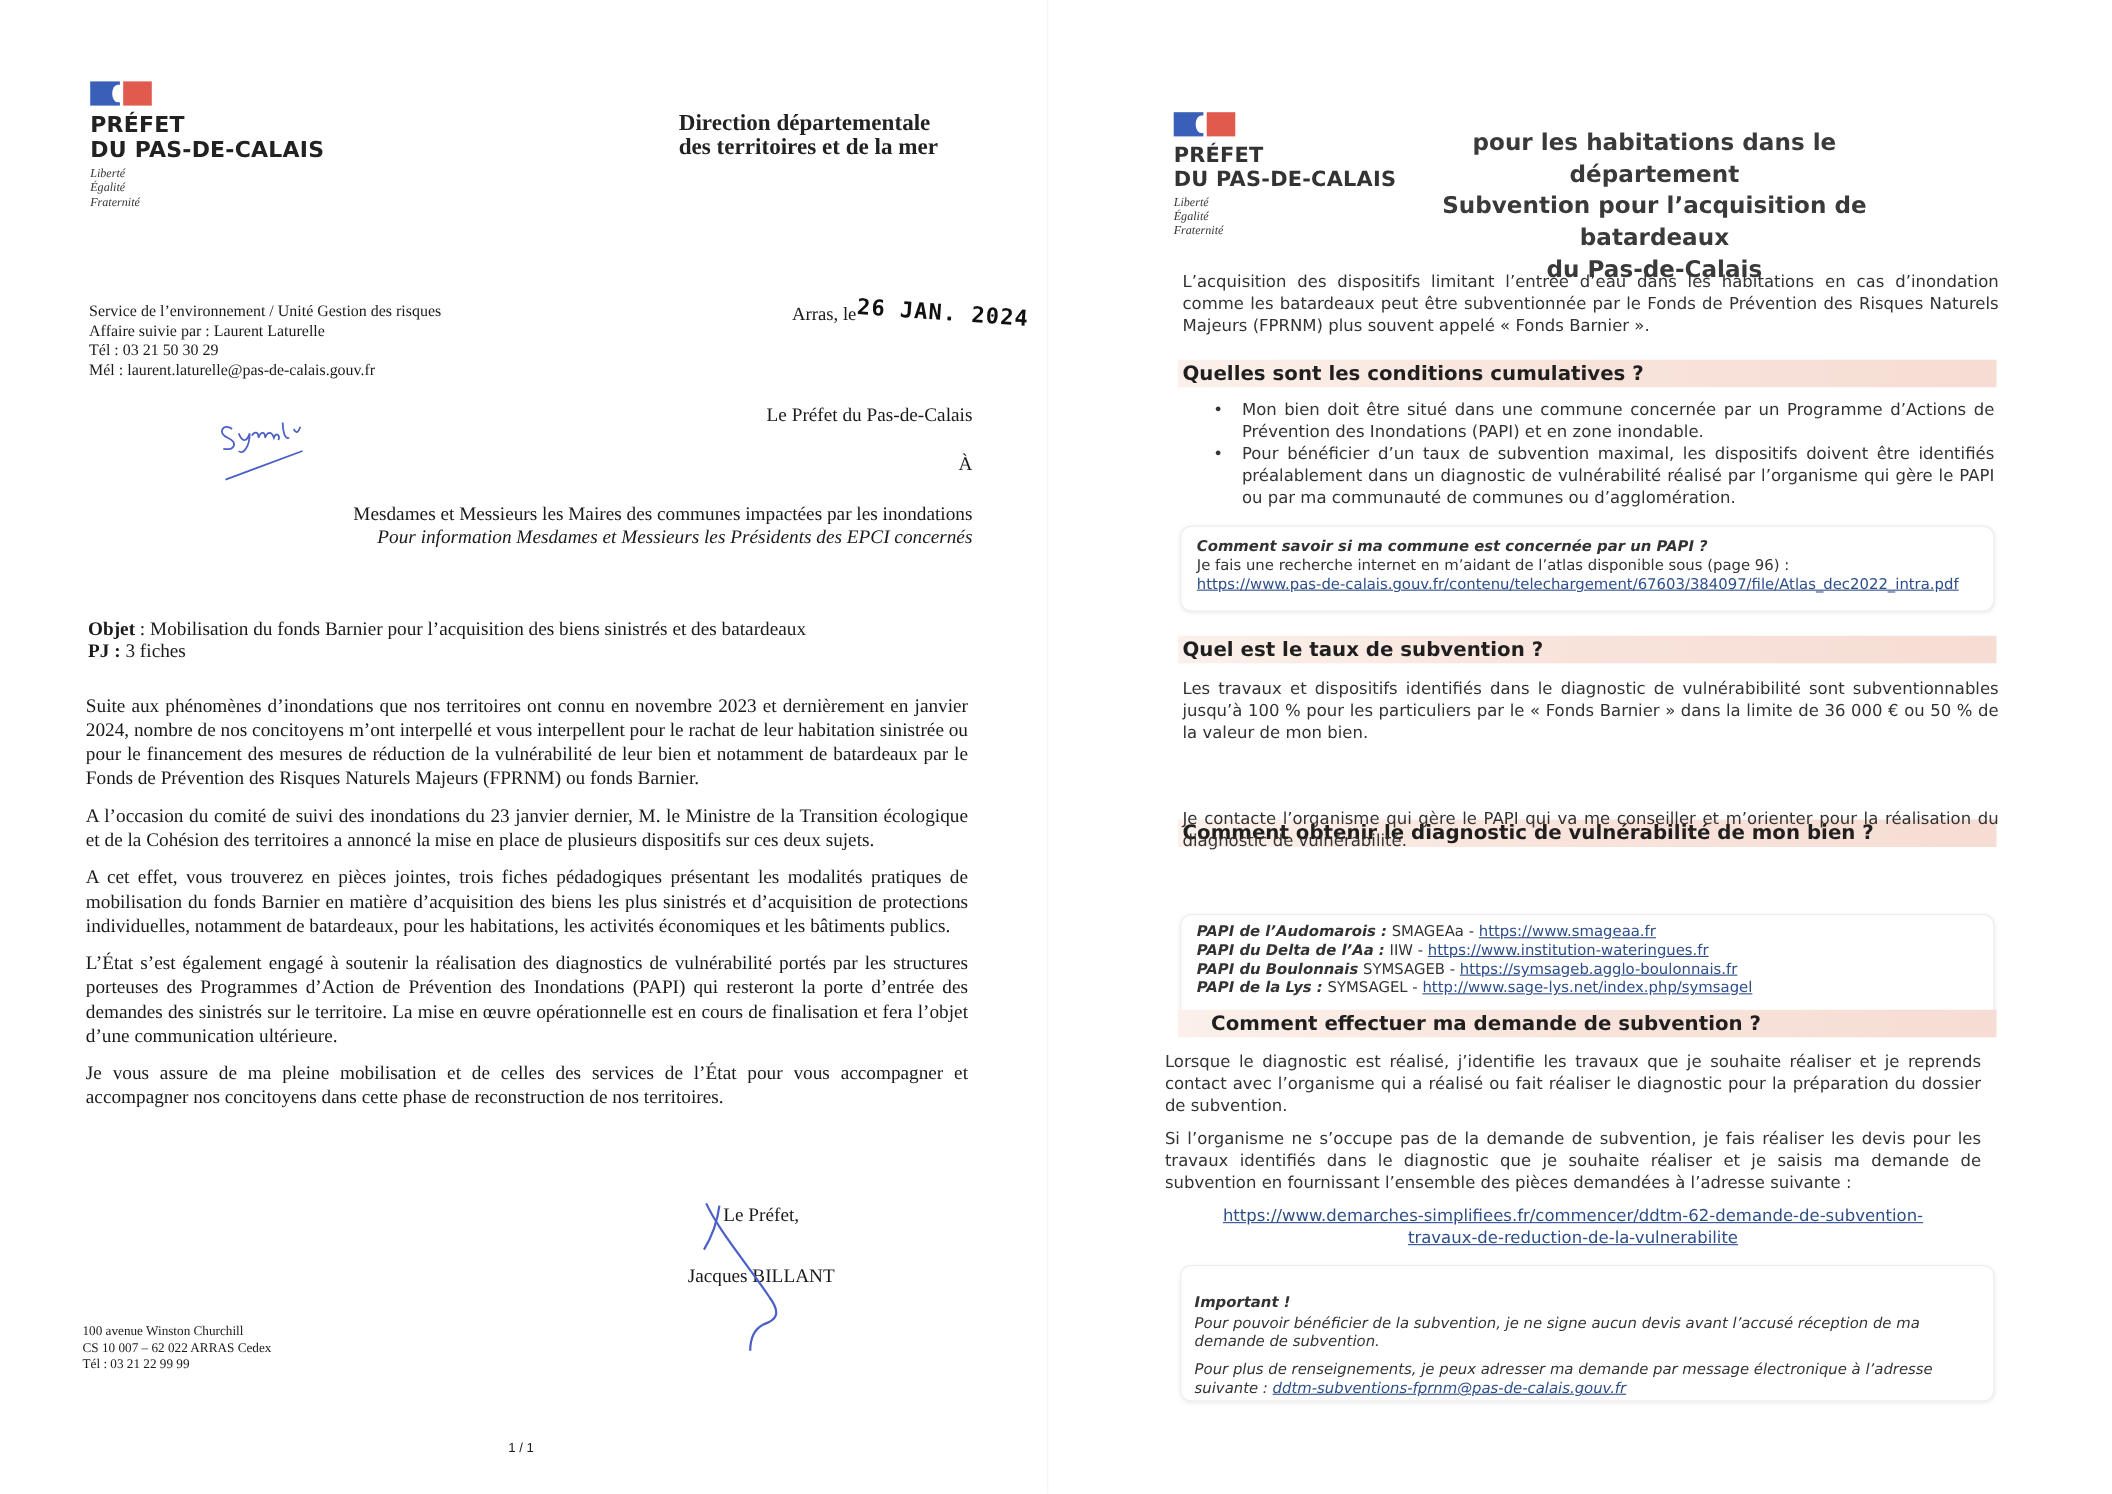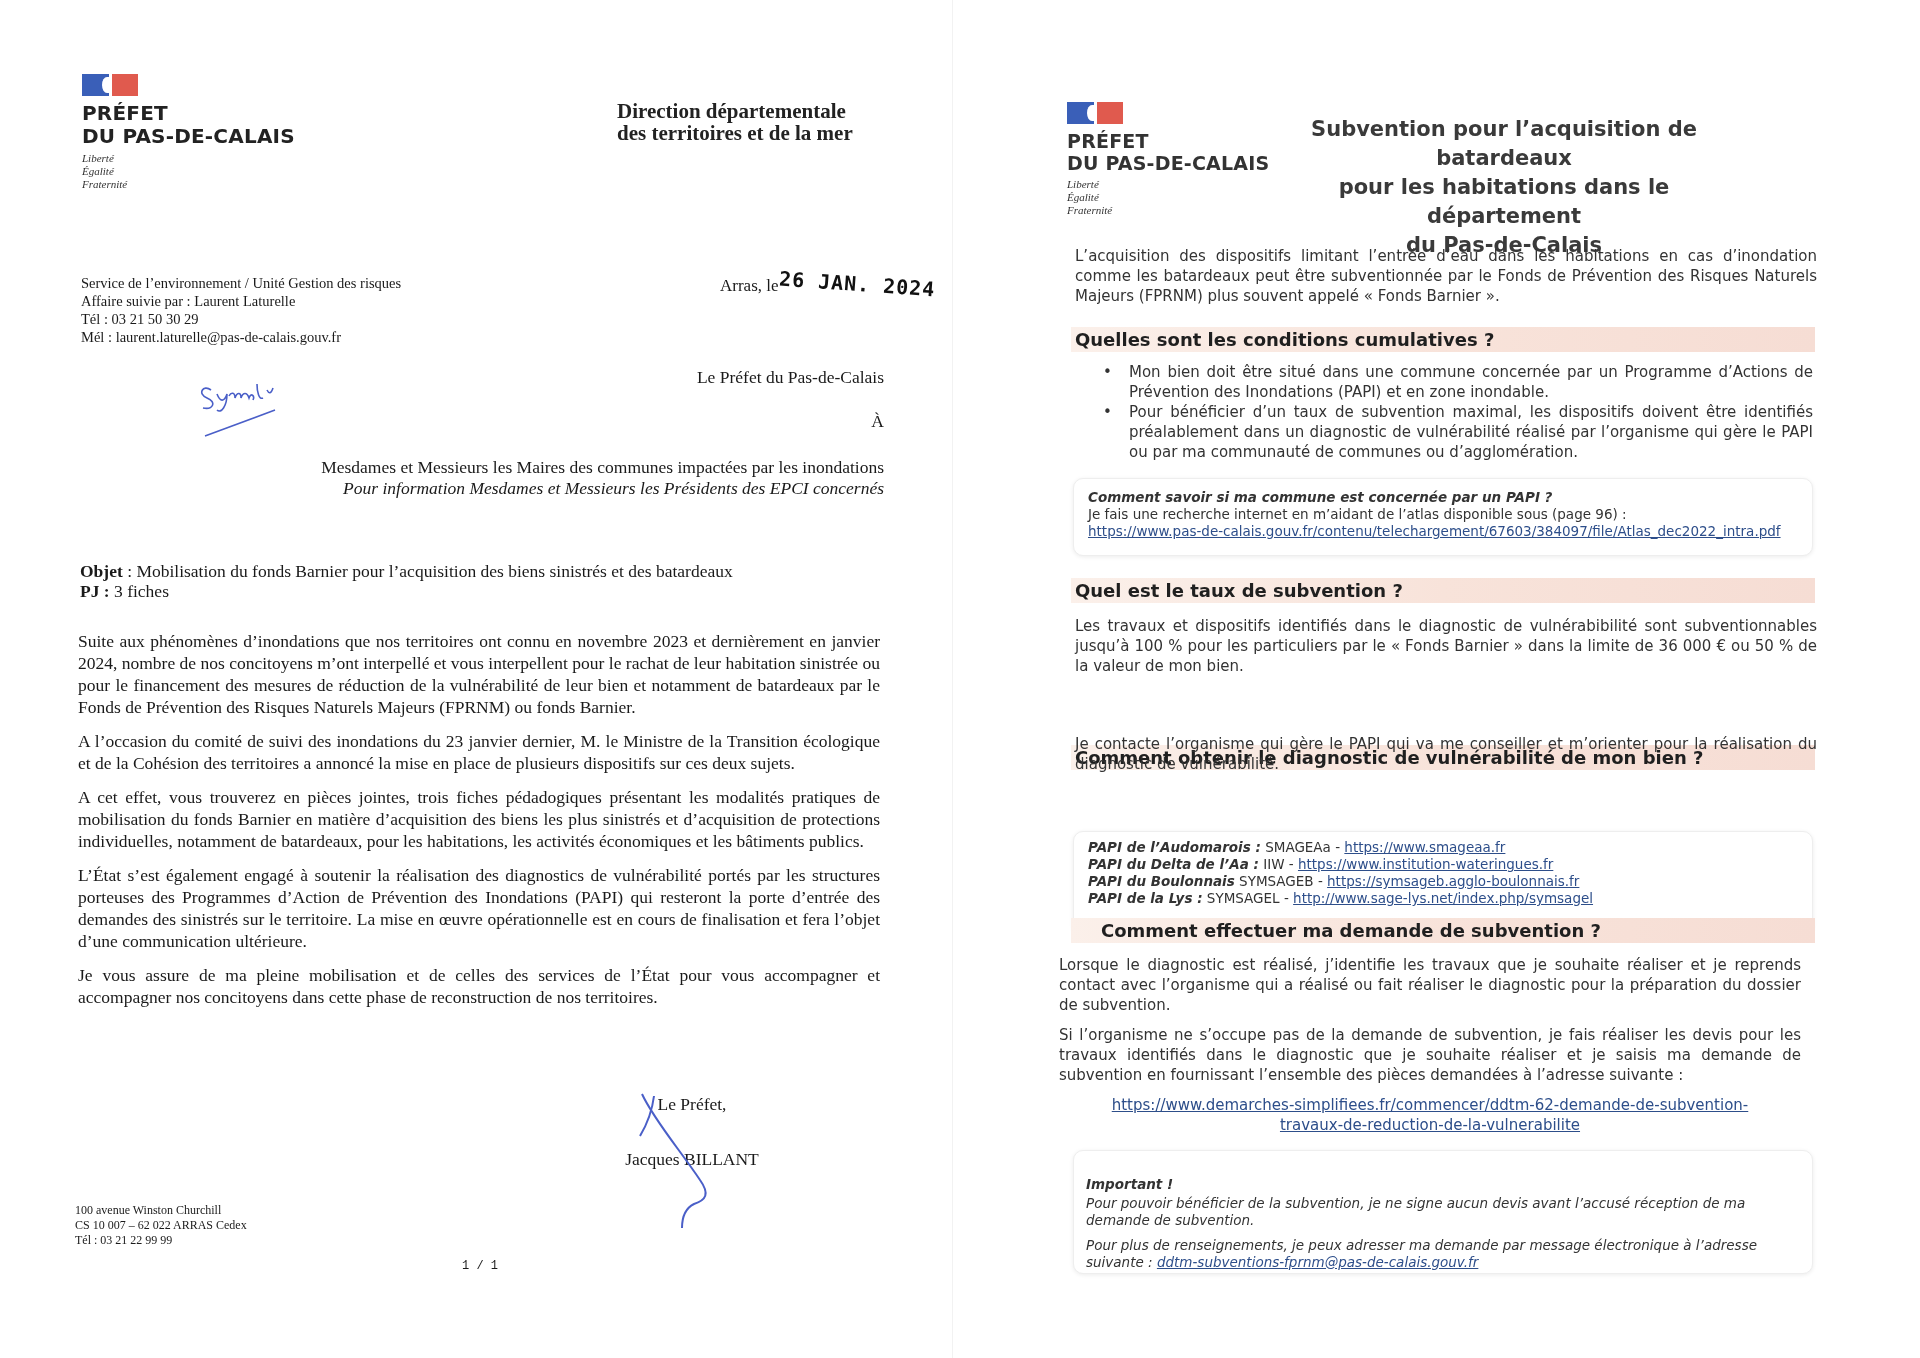--- a/index.html
+++ b/index.html
@@ -36,21 +36,21 @@
   .recipients .info { font-style: italic; }
   .paraphe { left: 195px; top: 370px; }
   .objet { left: 80px; top: 561px; font-size: 17.5px; line-height: 20px; }
   .objet b { font-weight: bold; }
   .body-text { left: 78px; top: 630px; width: 802px; font-size: 17.5px; line-height: 22px; text-align: justify; }
   .body-text p { margin: 0 0 12px 0; }
   .sign-block { left: 612px; top: 1094px; width: 160px; text-align: center; font-size: 17.5px; }
   .sign-block .title-sign { margin-bottom: 34px; }
   .signature { left: 630px; top: 1090px; }
   .footer-addr { left: 75px; top: 1203px; font-size: 12px; line-height: 15px; }
-  .page-num { left: 462px; top: 1259px; font-family: Liberation Mono, monospace; font-size: 12px; }
+  .page-num { left: 462px; top: 1309px; font-family: Liberation Sans, sans-serif; font-size: 12px; }
 
   
   .fiche-title {
     left: 328px; top: 115px; width: 446px; text-align: center;
     font-family: "DejaVu Sans", sans-serif; font-weight: bold; font-size: 21px; line-height: 29px; color: #3a3a3a;
   }
   .fiche { font-family: "DejaVu Sans", sans-serif; color: #333; font-size: 15px; }
   .intro { left: 122px; top: 246px; width: 742px; line-height: 20px; text-align: justify; }
   .section-head {
     position: absolute; left: 118px; width: 744px; height: 25px;
@@ -174,22 +174,22 @@
       <div>DU PAS-DE-CALAIS</div>
     </div>
     <div class="devise">
       <div>Liberté</div>
       <div>Égalité</div>
       <div>Fraternité</div>
     </div>
   </div>
 
   <div class="abs fiche-title">
+    <div>pour les habitations dans le département</div>
     <div>Subvention pour l’acquisition de batardeaux</div>
-    <div>pour les habitations dans le département</div>
     <div>du Pas-de-Calais</div>
   </div>
 
   <div class="abs intro">L’acquisition des dispositifs limitant l’entrée d’eau dans les habitations en cas d’inondation comme les batardeaux peut être subventionnée par le Fonds de Prévention des Risques Naturels Majeurs (FPRNM) plus souvent appelé « Fonds Barnier ».</div>
 
   <div class="section-head" style="top:327px;">Quelles sont les conditions cumulatives ?</div>
   <div class="abs bullets">
     <div class="li">Mon bien doit être situé dans une commune concernée par un Programme d’Actions de Prévention des Inondations (PAPI) et en zone inondable.</div>
     <div class="li">Pour bénéficier d’un taux de subvention maximal, les dispositifs doivent être identifiés préalablement dans un diagnostic de vulnérabilité réalisé par l’organisme qui gère le PAPI ou par ma communauté de communes ou d’agglomération.</div>
   </div>

